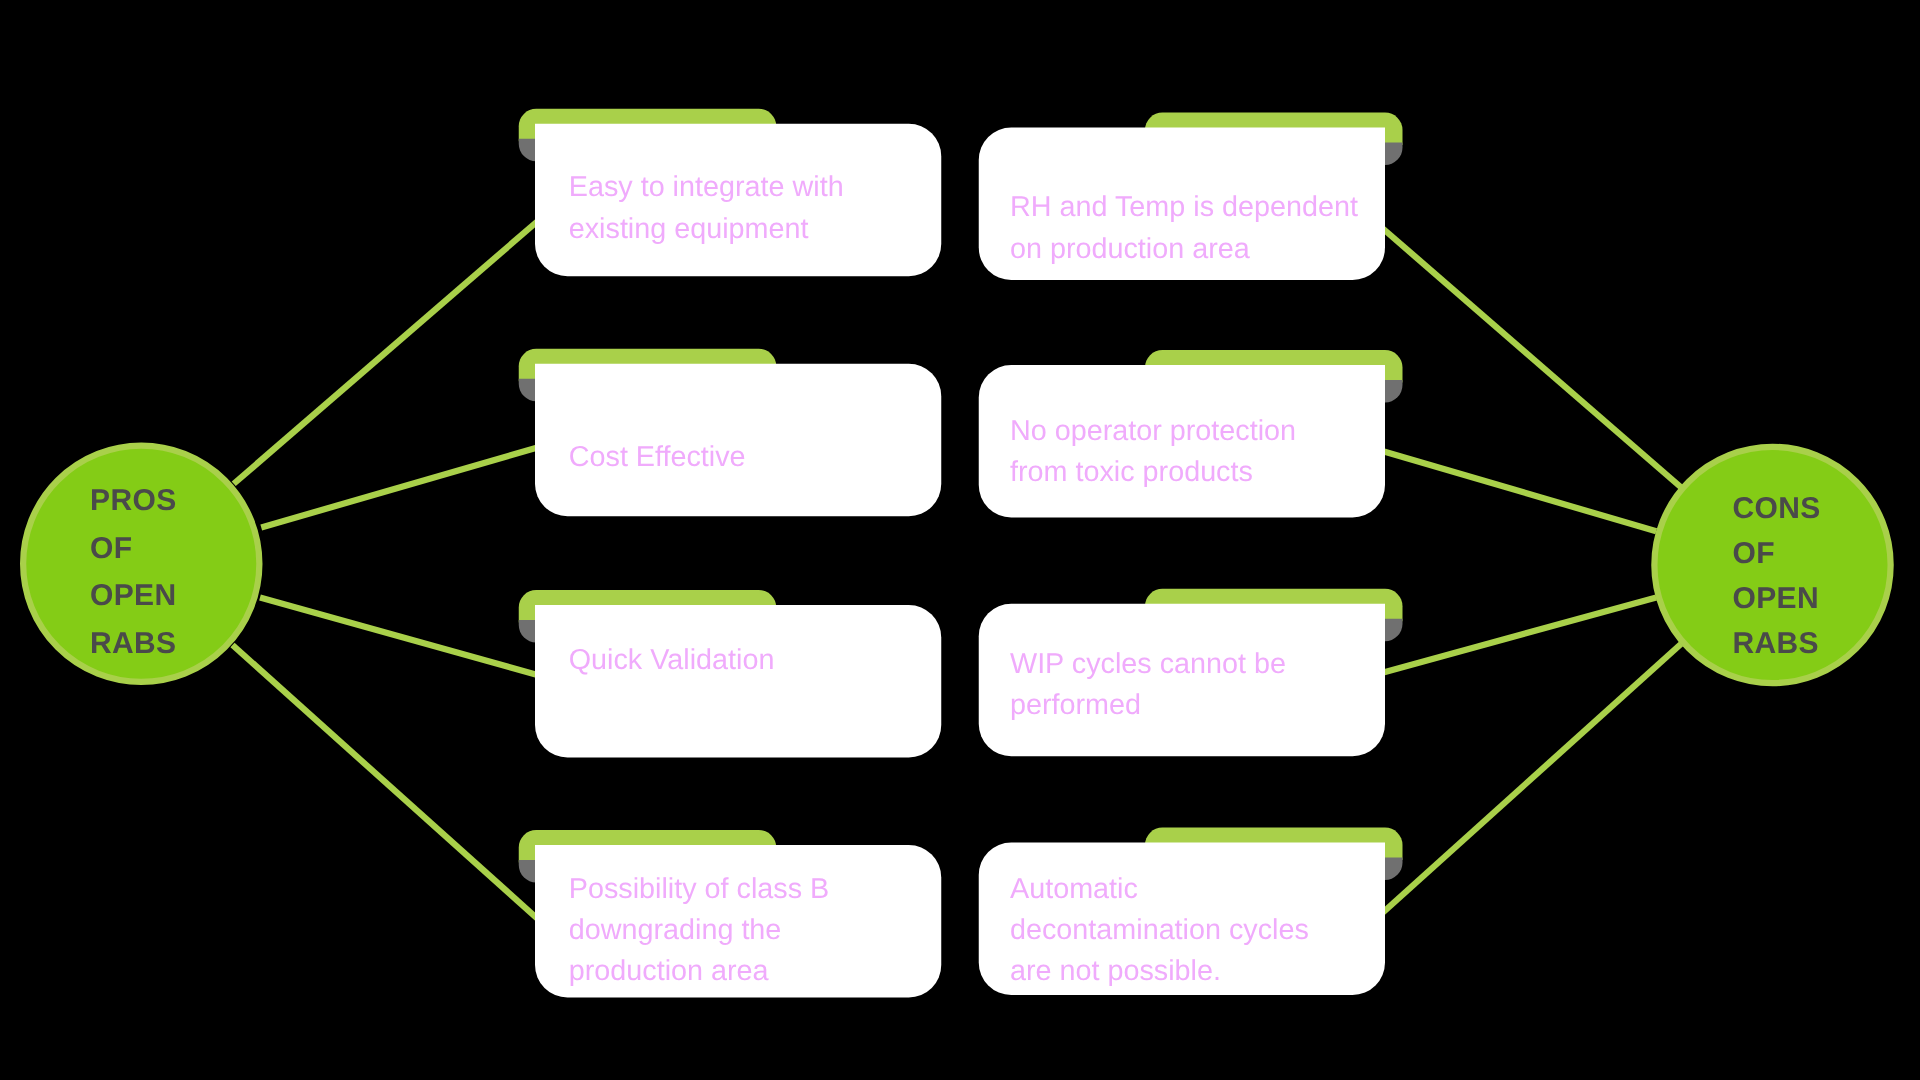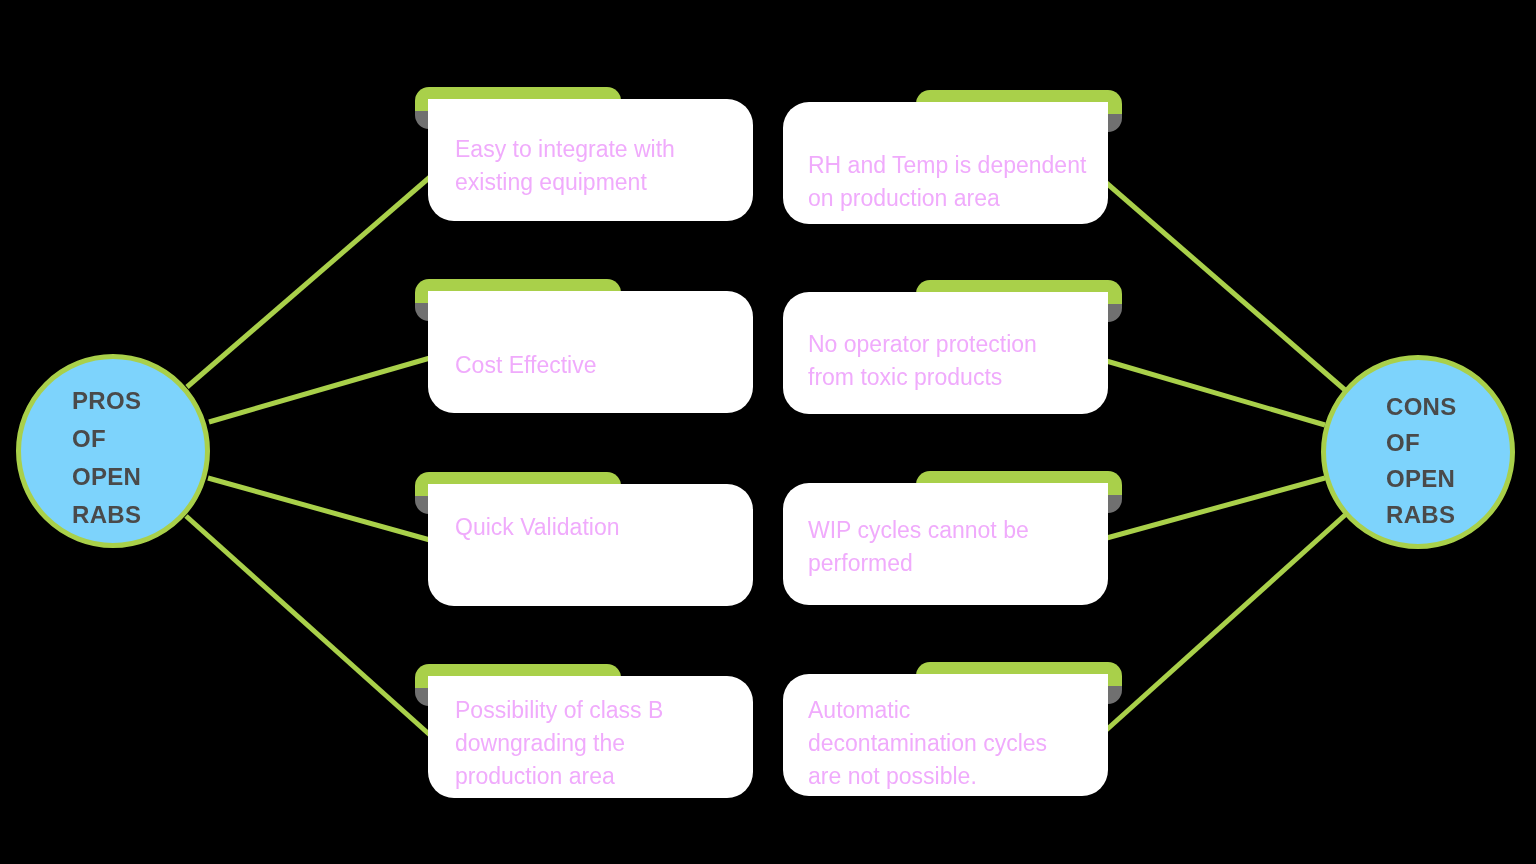--- a/index.html
+++ b/index.html
@@ -7,21 +7,21 @@
     width: 1536px; height: 864px; overflow: hidden;
     background: #000000; position: relative;
     font-family: "Liberation Sans", "DejaVu Sans", sans-serif;
   }
   #connectors { position: absolute; left: 0; top: 0; width: 1536px; height: 864px; }
   #connectors line { stroke: #a9d04a; stroke-width: 5; stroke-linecap: butt; }
 
   .hub {
     position: absolute; width: 184px; height: 184px;
     border: 5px solid #a9d04a; border-radius: 50%;
-    background: #7dd3fc; box-sizing: content-box;
+    background: #84cc16; box-sizing: content-box;
   }
   .hub-label {
     position: absolute; top: 23px;
     font-weight: bold; font-size: 24px; line-height: 38px;
     color: #4a4a4a; letter-spacing: 0.3px;
   }
   .hub-label span { display: block; }
 
   .card { position: absolute; width: 339px; height: 135px; }
   .card .tab {

